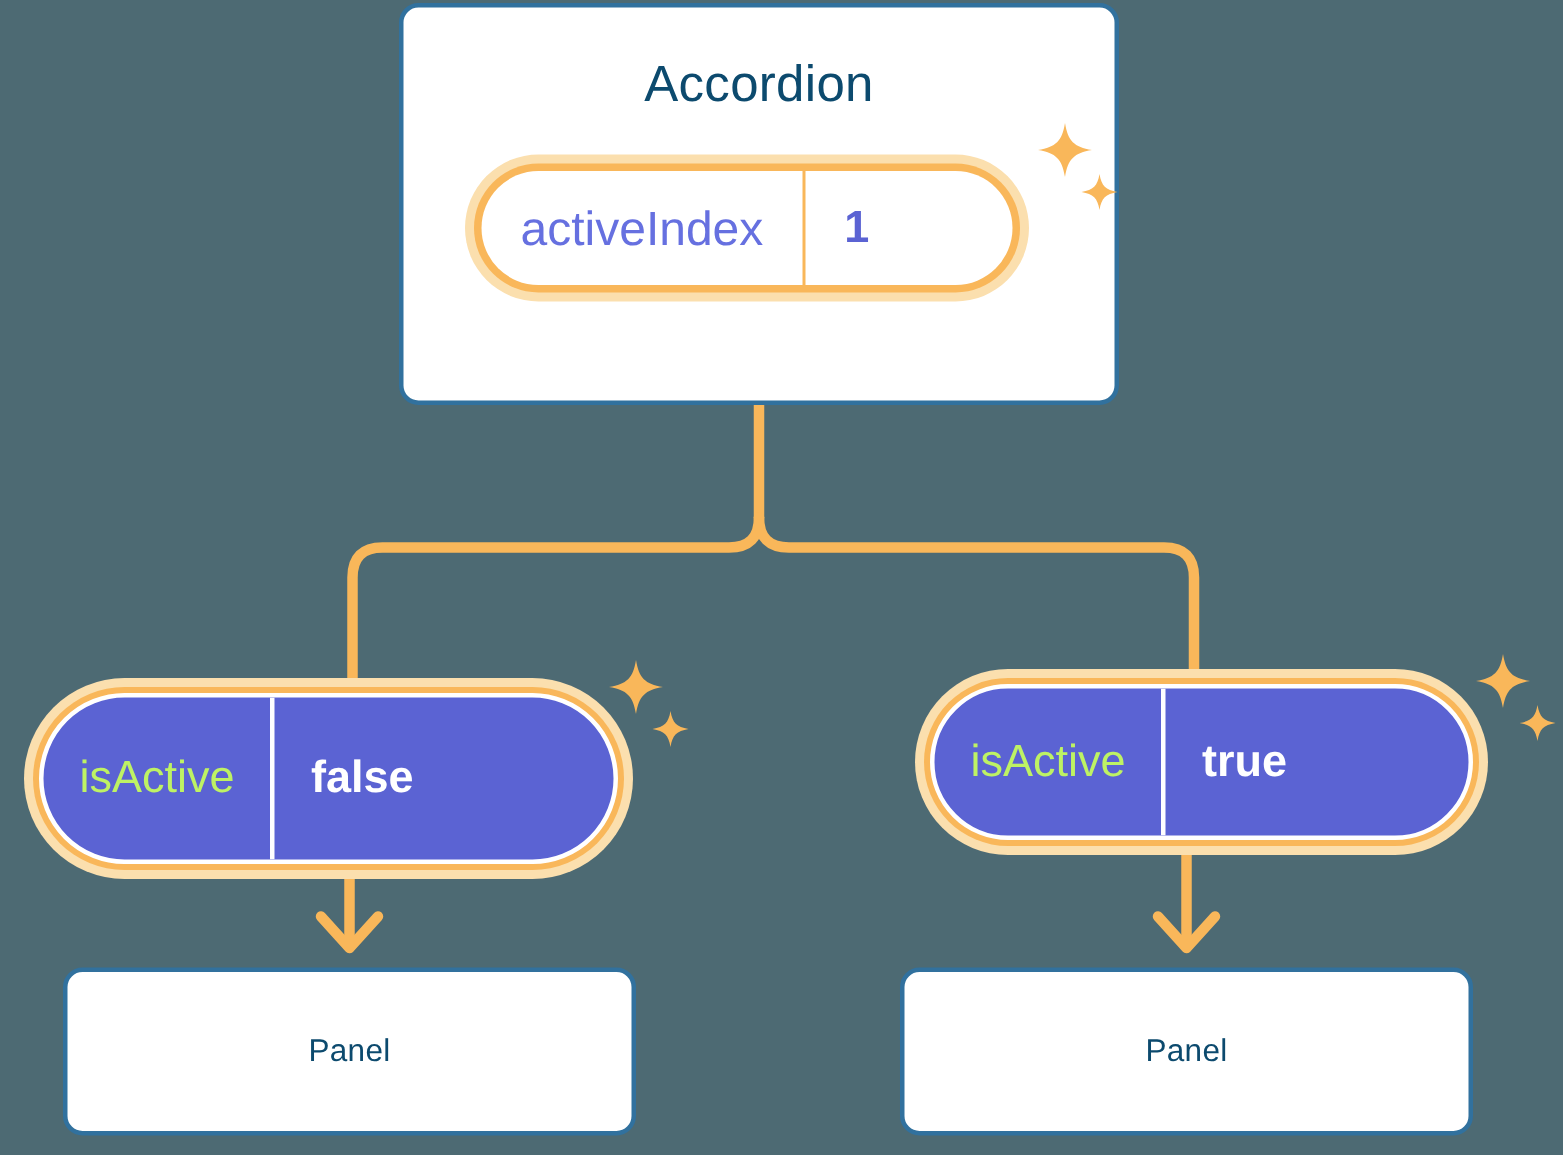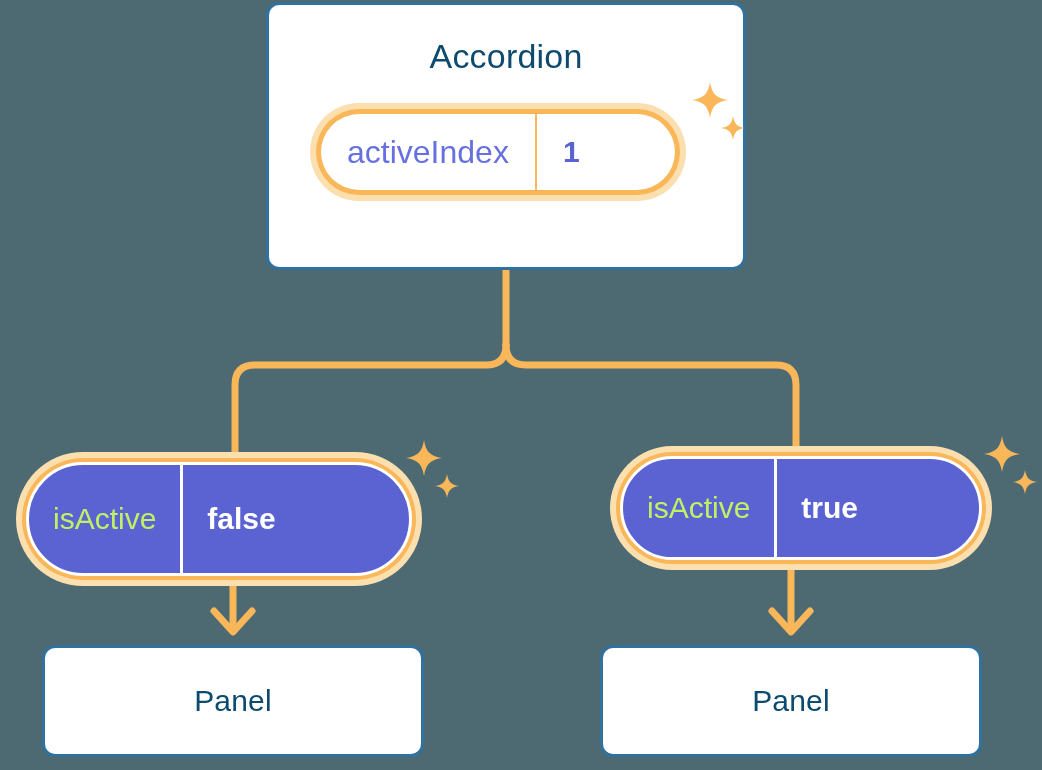--- a/index.html
+++ b/index.html
@@ -57,21 +57,21 @@
 
   .panel-card {
     width: 382px;
     height: 112px;
     display: flex;
     align-items: center;
     justify-content: center;
   }
   #panel-left  { left: 42px;  top: 645px; }
   #panel-right { left: 600px; top: 645px; }
-  .panel-card .card-title { font-size: 30px; margin: 0; }
+  .panel-card .card-title { font-size: 21px; margin: 0; }
 
   
   .pill {
     position: absolute;
     box-sizing: border-box;
     border-radius: 999px;
     background: #fbdfae;           
     padding: 6px;
     display: flex;
   }

